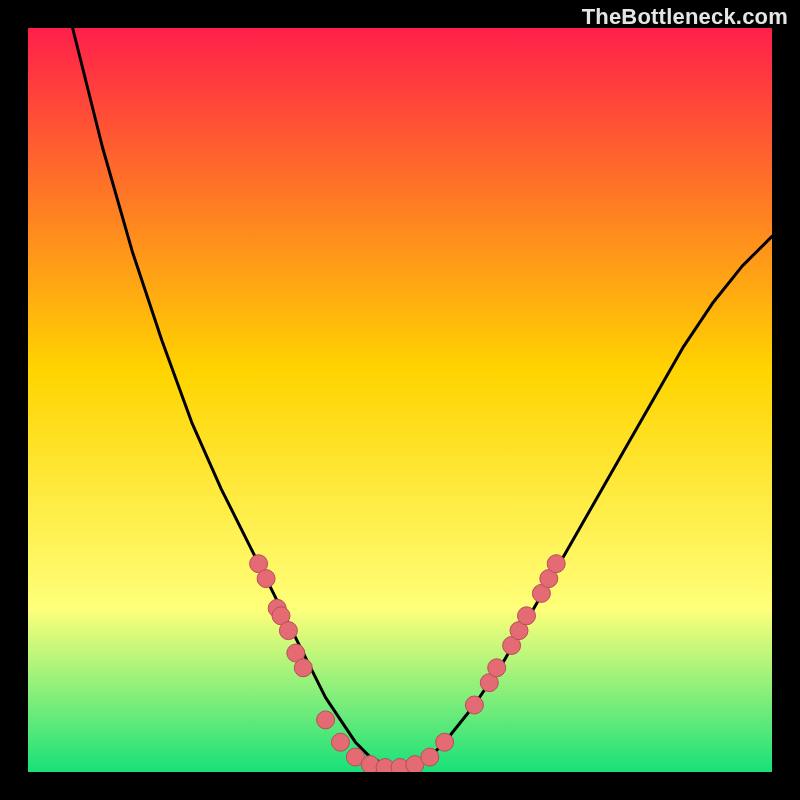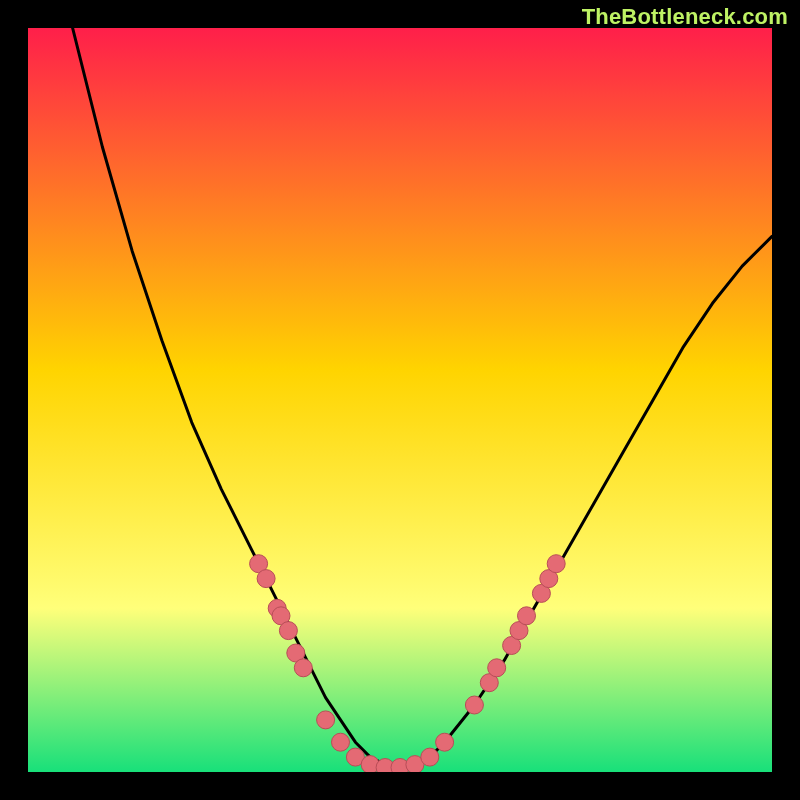--- a/index.html
+++ b/index.html
@@ -23,21 +23,21 @@
     left: 28px;
     top: 28px;
     width: 744px;
     height: 744px;
     display: block;
   }
   .attribution {
     position: absolute;
     top: 4px;
     right: 12px;
-    color: #bef264;
+    color: #e5e5e5;
     font-family: Arial, Helvetica, sans-serif;
     font-size: 22px;
     font-weight: 600;
     letter-spacing: 0.2px;
   }
 </style>
 </head>
 <body>
 
 <div class="frame"></div>

